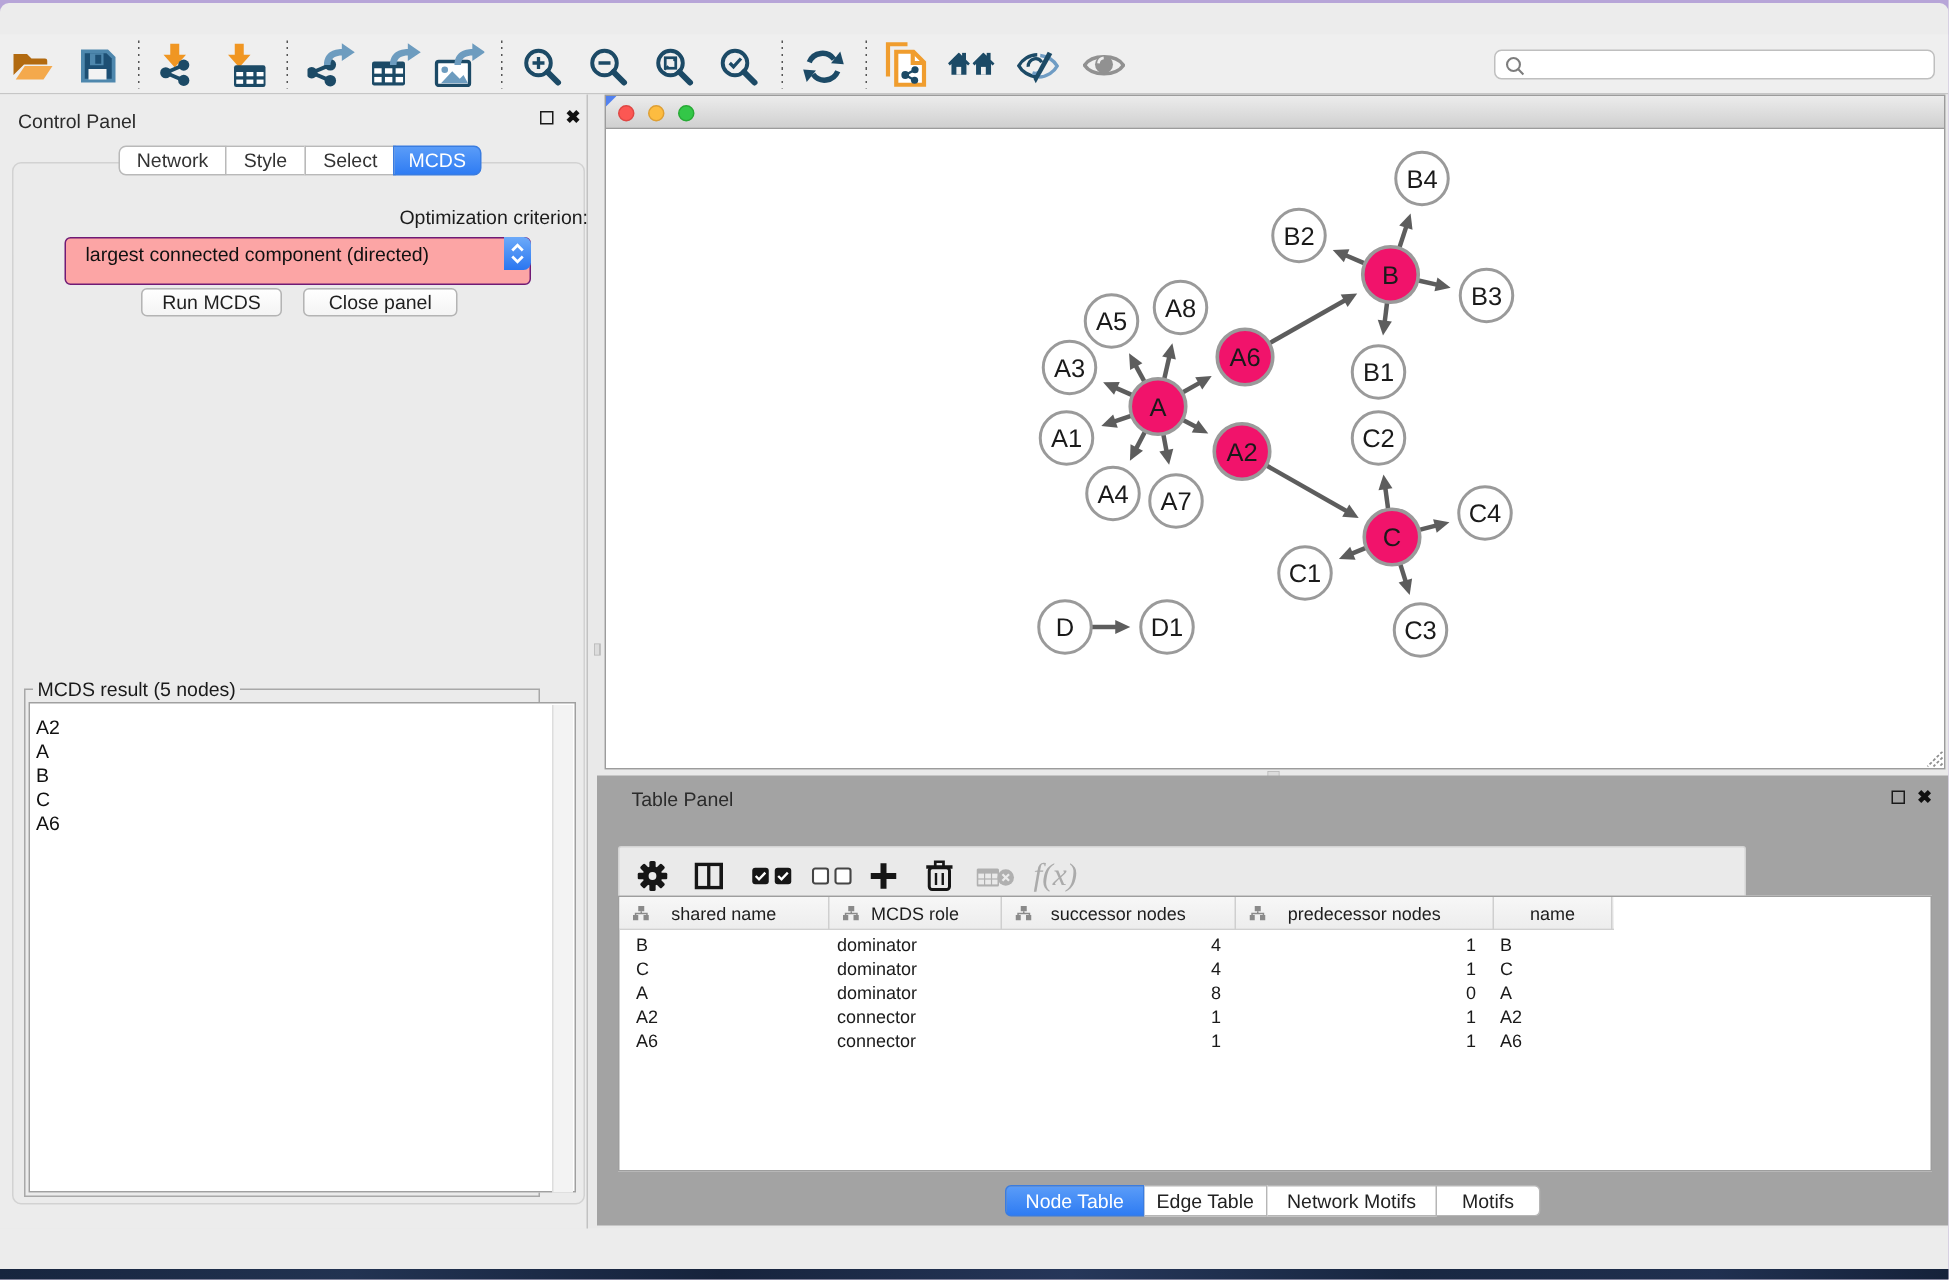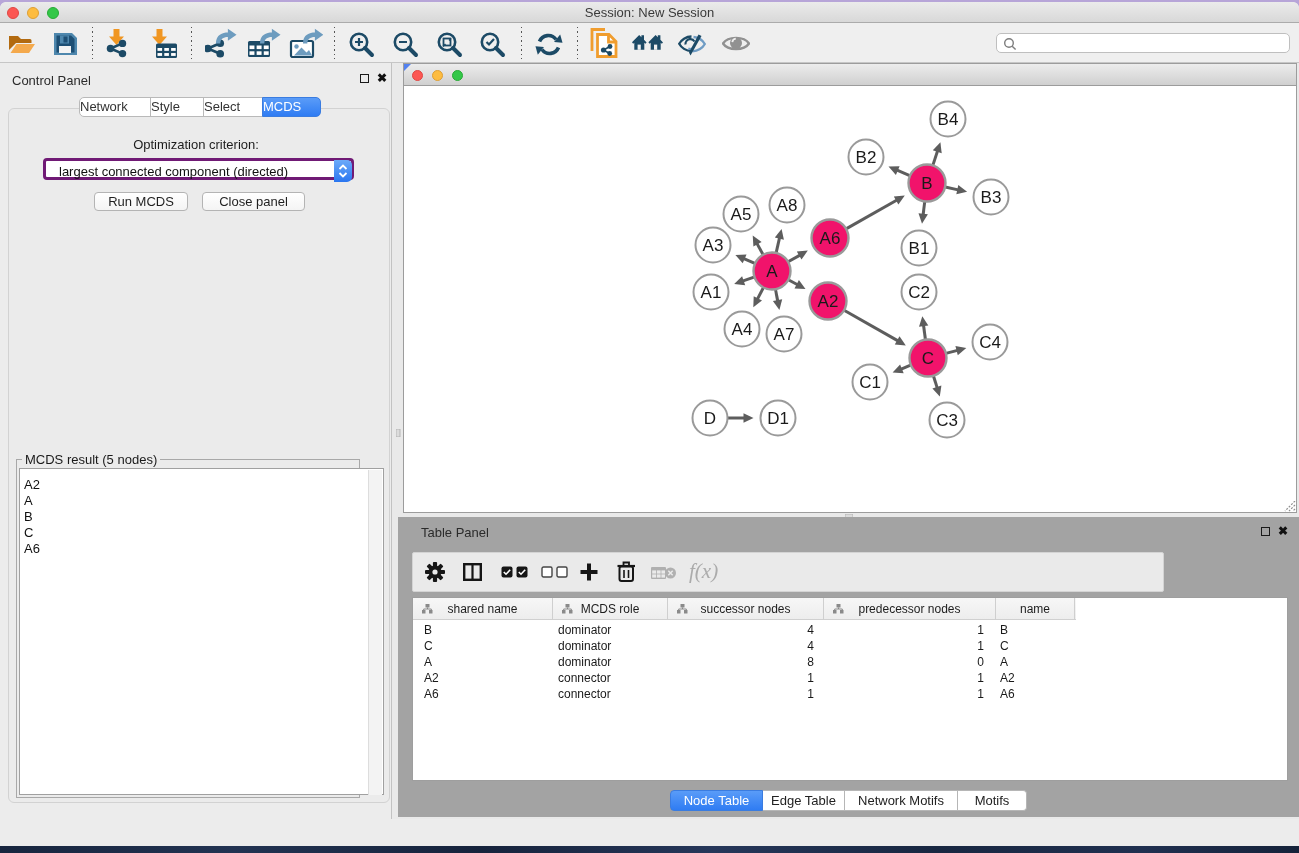--- a/index.html
+++ b/index.html
@@ -10,51 +10,45 @@
 .light{position:absolute;top:5px;width:12px;height:12px;border-radius:50%}
 #titletext{position:absolute;top:3px;left:0;width:1299px;text-align:center;font-size:13px;color:#3a3a3a}
 #toolbar{position:absolute;left:0;top:21px;width:1299px;height:40px;background:#efefef;border-bottom:1px solid #c6c6c6}
 .tsep{position:absolute;top:4px;height:32px;width:1px;background-image:repeating-linear-gradient(#555 0 1.5px,transparent 1.5px 4.5px)}
 #search{position:absolute;left:996px;top:10px;width:294px;height:20px;background:#fff;border:1px solid #bfbfbf;border-radius:5px}
 #content{position:absolute;left:0;top:61px;width:1299px;height:756px;background:#e9e9e9}
 #ctrlpanel{position:absolute;left:0;top:0;width:392px;height:756px;background:#ececec;border-right:1px solid #c2c2c2}
 .paneltitle{font-size:13px;color:#2b2b2b}
 .sq{width:9px;height:9px;border:1.5px solid #1a1a1a;background:transparent}
 .xx{font-size:12px;color:#111;font-weight:bold}
-.tab{position:absolute;top:34px;height:20px;background:#fff;border:1px solid #b9b9b9;font-size:13px;color:#333;text-align:left;line-height:18px}
+.tab{position:absolute;top:34px;height:20px;background:#fff;border:1px solid #b9b9b9;font-size:13px;color:#333;text-align:center;line-height:18px}
 .tabsel{background:linear-gradient(#5a9cf8,#2f7cf3);color:#fff;border-color:#3a7ce0}
 #cpanelbox{position:absolute;left:8px;top:45px;width:382px;height:695px;border:1px solid #d2d2d2;border-radius:6px;background:#ebebeb}
 .btn{position:absolute;background:linear-gradient(#ffffff,#f4f4f4);border:1px solid #b4b4b4;border-radius:4px;font-size:13px;color:#1f1f1f;text-align:center}
 #mcdsfs{position:absolute;left:16px;top:396px;width:344px;height:339px;border:1px solid #a8a8a8}
 #mcdslegend{position:absolute;left:5px;top:-8px;background:#ebebeb;padding:0 3px;font-size:13px;color:#1a1a1a}
 #mcdslist{position:absolute;left:2px;top:8px;width:365px;height:327px;background:#fff;border:1px solid #a0a0a0;font-size:13px;color:#111;line-height:16px;padding:8px 0 0 4px}
 #mcdstrack{position:absolute;right:1px;top:1px;width:14px;height:325px;background:#f3f3f3;border-left:1px solid #ddd}
 #netwin{position:absolute;left:403px;top:0;width:894px;height:450px;border:1px solid #9c9c9c;background:#fff}
 #nettitle{position:absolute;left:0;top:0;width:892px;height:22px;background:linear-gradient(#ececec,#d0d0d0);border-bottom:1px solid #9c9c9c}
 .light2{position:absolute;top:6px;width:11px;height:11px;border-radius:50%}
 #tablepanel{position:absolute;left:398px;top:454px;width:901px;height:300px;background:#a3a3a3}
-#tstrip{position:absolute;left:14px;top:35px;width:752px;height:40px;background:#eaeaea;border:1px solid #d4d4d4;border-radius:2px}
+#tstrip{position:absolute;left:14px;top:47px;width:752px;height:40px;background:#eaeaea;border:1px solid #d4d4d4;border-radius:2px}
 #ttable{position:absolute;left:14px;top:80px;width:876px;height:184px;background:#fff;border:1px solid #9e9e9e}
 #thead{position:absolute;left:0;top:0;width:663px;height:22px;background:linear-gradient(#f7f7f7,#ededed);border-bottom:1px solid #d0d0d0}
 .thcell{position:absolute;top:0;height:22px;border-right:1px solid #cfcfcf;font-size:12px;color:#1d1d1d;text-align:center;line-height:22px}
 .trow{position:absolute;font-size:12px;color:#1a1a1a;height:16px;line-height:16px}
 .seg{position:absolute;top:0;height:21px;background:#fff;border:1px solid #b6b6b6;font-size:13px;color:#222;text-align:center;line-height:19px}
 .segsel{background:linear-gradient(#5a9cf8,#2f7cf3);color:#fff;border-color:#3a7ce0}
 #statusbar{position:absolute;left:0;top:815px;width:1299px;height:29px;background:#ececec;border-top:1px solid #c4c4c4}
 #memy{position:absolute;left:1216px;top:6px;width:72px;height:22px;background:#fff;border:1px solid #b9b9b9;border-radius:4px;font-size:12px;color:#222}
 #listbtn{position:absolute;left:10px;top:5px;width:27px;height:24px;background:#fdfdfd;border:1px solid #b2b2b2;border-radius:3px}
 </style></head>
 <body>
 <div id="win">
-  <div id="titlebar">
-    <div class="light" style="left:7px;background:#fc5753;border:1px solid #df4744"></div>
-    <div class="light" style="left:27px;background:#fdbc40;border:1px solid #de9f34"></div>
-    <div class="light" style="left:47px;background:#33c748;border:1px solid #27aa35"></div>
-    <div id="titletext">Session: New Session</div>
-  </div>
   <div id="toolbar">
     <div class="tsep" style="left:92px"></div>
     <div class="tsep" style="left:191px"></div>
     <div class="tsep" style="left:334px"></div>
     <div class="tsep" style="left:521px"></div>
     <div class="tsep" style="left:577px"></div>
     <div id="tbicons">
         <svg class="abs" style="left:8px;top:10px" width="28" height="21" viewBox="0 0 28 21">
           <path d="M1 3 h9 l3 3 h9 a1.5 1.5 0 0 1 1.5 1.5 V10 H8 L1 17 Z" fill="#b26a10"></path>
           <path d="M8.5 11 h18.5 l-6 9 H2.5 Z" fill="#f4a94c"></path>
@@ -202,22 +196,22 @@
   <div id="content">
     <div id="ctrlpanel">
       <div class="paneltitle abs" style="left:12px;top:10px">Control Panel</div>
       <div class="sq abs" style="left:360px;top:11px"></div>
       <div class="xx abs" style="left:377px;top:8px">✖</div>
       <div id="cpanelbox"></div>
       <div class="tab" style="left:79px;width:72px;border-radius:5px 0 0 5px">Network</div>
       <div class="tab" style="left:150px;width:54px">Style</div>
       <div class="tab" style="left:203px;width:61px">Select</div>
       <div class="tab tabsel" style="left:262px;width:59px;border-radius:0 5px 5px 0">MCDS</div>
-      <div class="abs" style="left:0;top:74px;width:392px;text-align:center;font-size:13px;color:#1c1c1c">Optimization criterion:</div>
-      <div class="abs" style="left:43px;top:95px;width:311px;height:22px;background:#ffffff;border:3px solid #701a75;border-radius:4px">
+      <div class="abs" style="left:0;top:74px;width:392px;text-align:right;font-size:13px;color:#1c1c1c">Optimization criterion:</div>
+      <div class="abs" style="left:43px;top:95px;width:311px;height:32px;background:#fca5a5;border:1px solid #701a75;border-radius:4px">
         <div class="abs" style="left:13px;top:3px;font-size:13px;color:#111">largest connected component (directed)</div>
         <svg class="abs" style="right:-1px;top:-1px" width="18" height="22">
             <defs>
               <linearGradient id="bg1" x1="0" y1="0" x2="0" y2="1">
                 <stop offset="0" stop-color="#6caaf9"></stop>
                 <stop offset="1" stop-color="#2a76f0"></stop>
               </linearGradient>
             </defs>
             <path d="M0 0 h13 a5 5 0 0 1 5 5 v12 a5 5 0 0 1 -5 5 h-13 z" fill="url(#bg1)"></path>
             <path d="M5.5 9 L9 5.5 L12.5 9" stroke="#fff" stroke-width="1.8" fill="none"></path>

